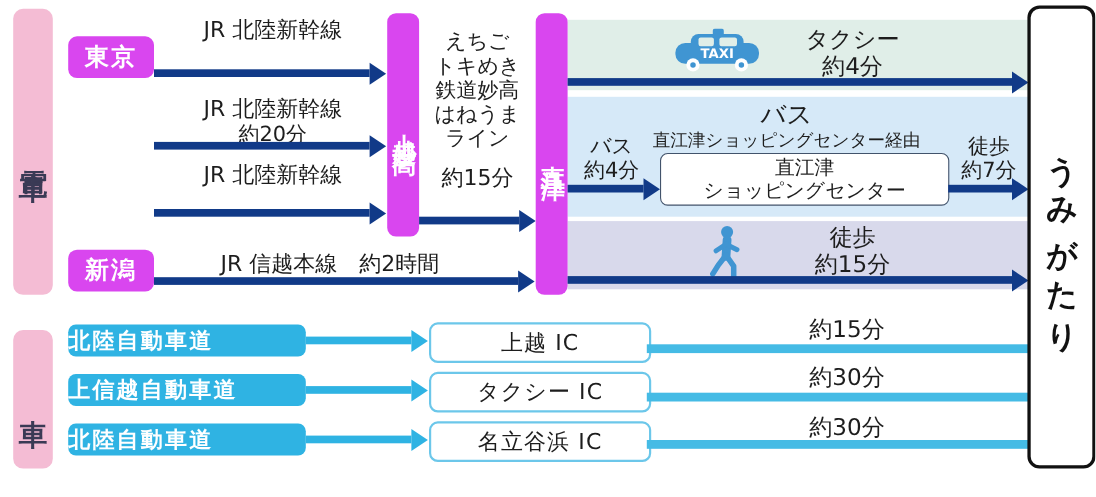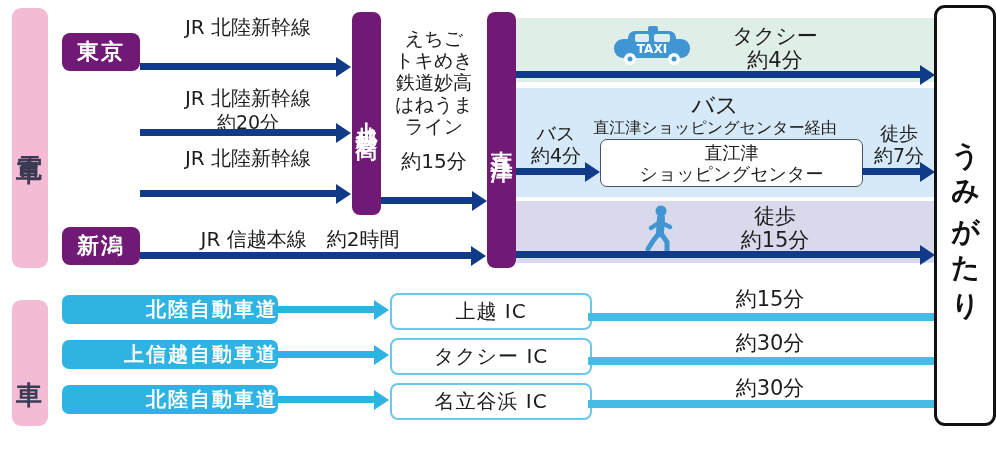--- a/index.html
+++ b/index.html
@@ -7,38 +7,38 @@
     position:relative;width:996px;height:452px;background:#ffffff;overflow:hidden;
     font-family:"DejaVu Sans","Liberation Sans",sans-serif;color:#1d1d1d;
   }
   .abs{position:absolute;}
   .center{text-align:center;}
   .pl{white-space:pre-line;}
   
   .rail{background:#f4bcd4;border-radius:9px;display:flex;align-items:center;justify-content:center;}
   .rail span{writing-mode:vertical-rl;text-orientation:upright;font-size:26px;font-weight:600;color:#3a3a55;letter-spacing:4px;}
   
-  .navybox{background:#701a75;border-radius:8px;color:#fff;display:flex;align-items:center;justify-content:center;}
+  .navybox{background:#d946ef;border-radius:8px;color:#fff;display:flex;align-items:center;justify-content:center;}
   .navybox.st{font-size:22px;font-weight:600;letter-spacing:2px;}
   .navybox.vbar span{writing-mode:vertical-rl;text-orientation:upright;font-size:22px;font-weight:600;letter-spacing:5px;color:#fff;}
   
   .arr{position:absolute;height:7px;}
   .arr::after{content:"";position:absolute;right:-15px;top:50%;transform:translateY(-50%);
     width:0;height:0;border-top:10px solid transparent;border-bottom:10px solid transparent;border-left:15px solid #113a88;}
   .arr.navy{background:#113a88;}
   .arr.cyan{background:#2fb3e3;}
   .arr.cyan::after{border-left-color:#2fb3e3;}
   .cline{position:absolute;height:8px;background:#45bbe5;}
   
   .panel{position:absolute;}
   .panel.taxi{background:#e0eee8;}
   .panel.bus{background:#d6e9f8;}
   .panel.walk{background:#d8d9eb;}
   
-  .roadbox{background:#2fb3e3;border-radius:7px;color:#fff;font-size:20px;font-weight:600;display:flex;align-items:center;justify-content:flex-end;letter-spacing:2px;}
+  .roadbox{background:#2fb3e3;border-radius:7px;color:#fff;font-size:20px;font-weight:600;display:flex;align-items:center;justify-content:flex-start;letter-spacing:2px;}
   .icbox{background:#fff;border:2px solid #6cc7ea;border-radius:8px;font-size:20px;display:flex;align-items:center;justify-content:center;letter-spacing:1px;}
   .stopbox{background:#fff;border:1.5px solid #42536b;border-radius:7px;display:flex;align-items:center;justify-content:center;font-size:18px;line-height:21px;}
   
   .dest{background:#fff;border:3px solid #111;border-radius:11px;display:flex;align-items:center;justify-content:center;z-index:5;}
   .dest span{writing-mode:vertical-rl;text-orientation:upright;font-size:28px;font-weight:600;letter-spacing:6px;color:#111;}
   .lbl20{font-size:20px;line-height:23px;}
   .lbl19{font-size:19px;line-height:22px;}
   .lbl21{font-size:21px;line-height:24px;}
   .lbl16{font-size:16px;line-height:18px;}
   .lbl23{font-size:23px;line-height:25px;}

